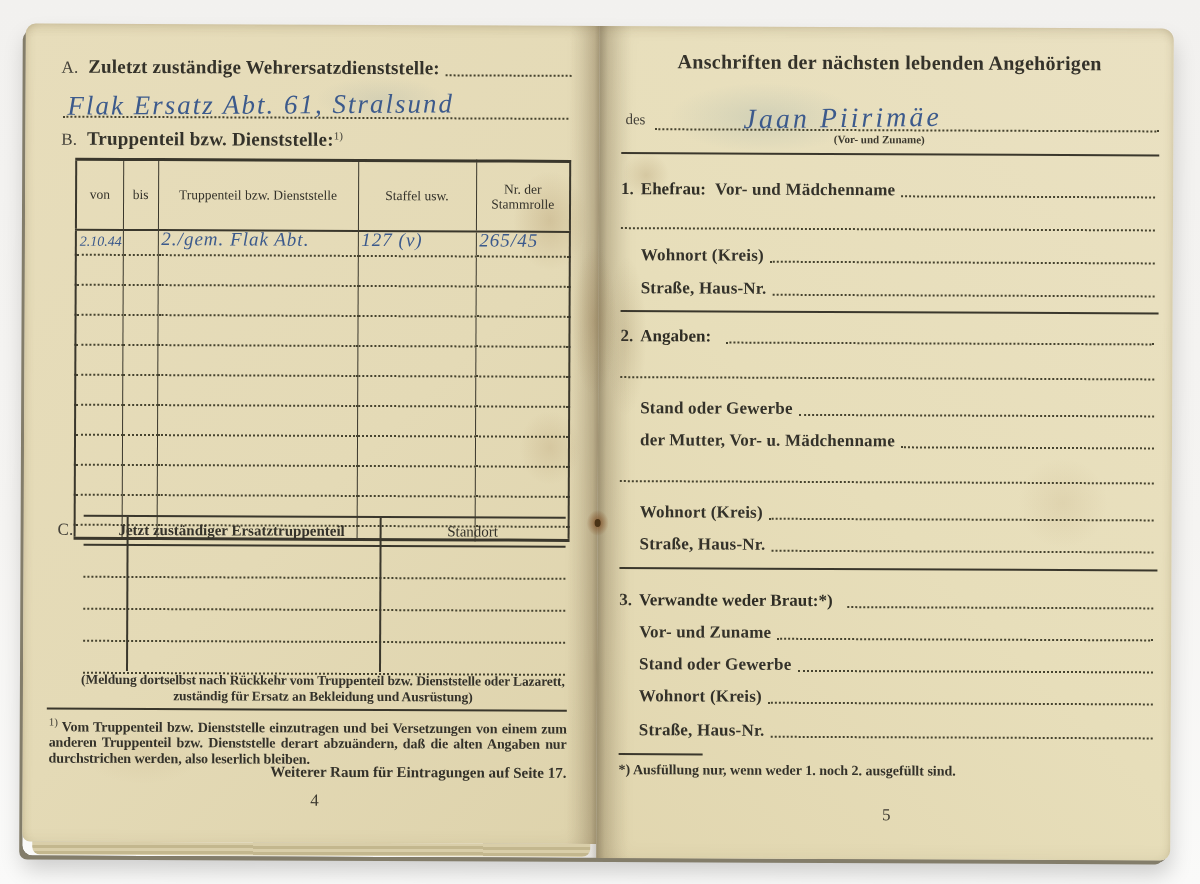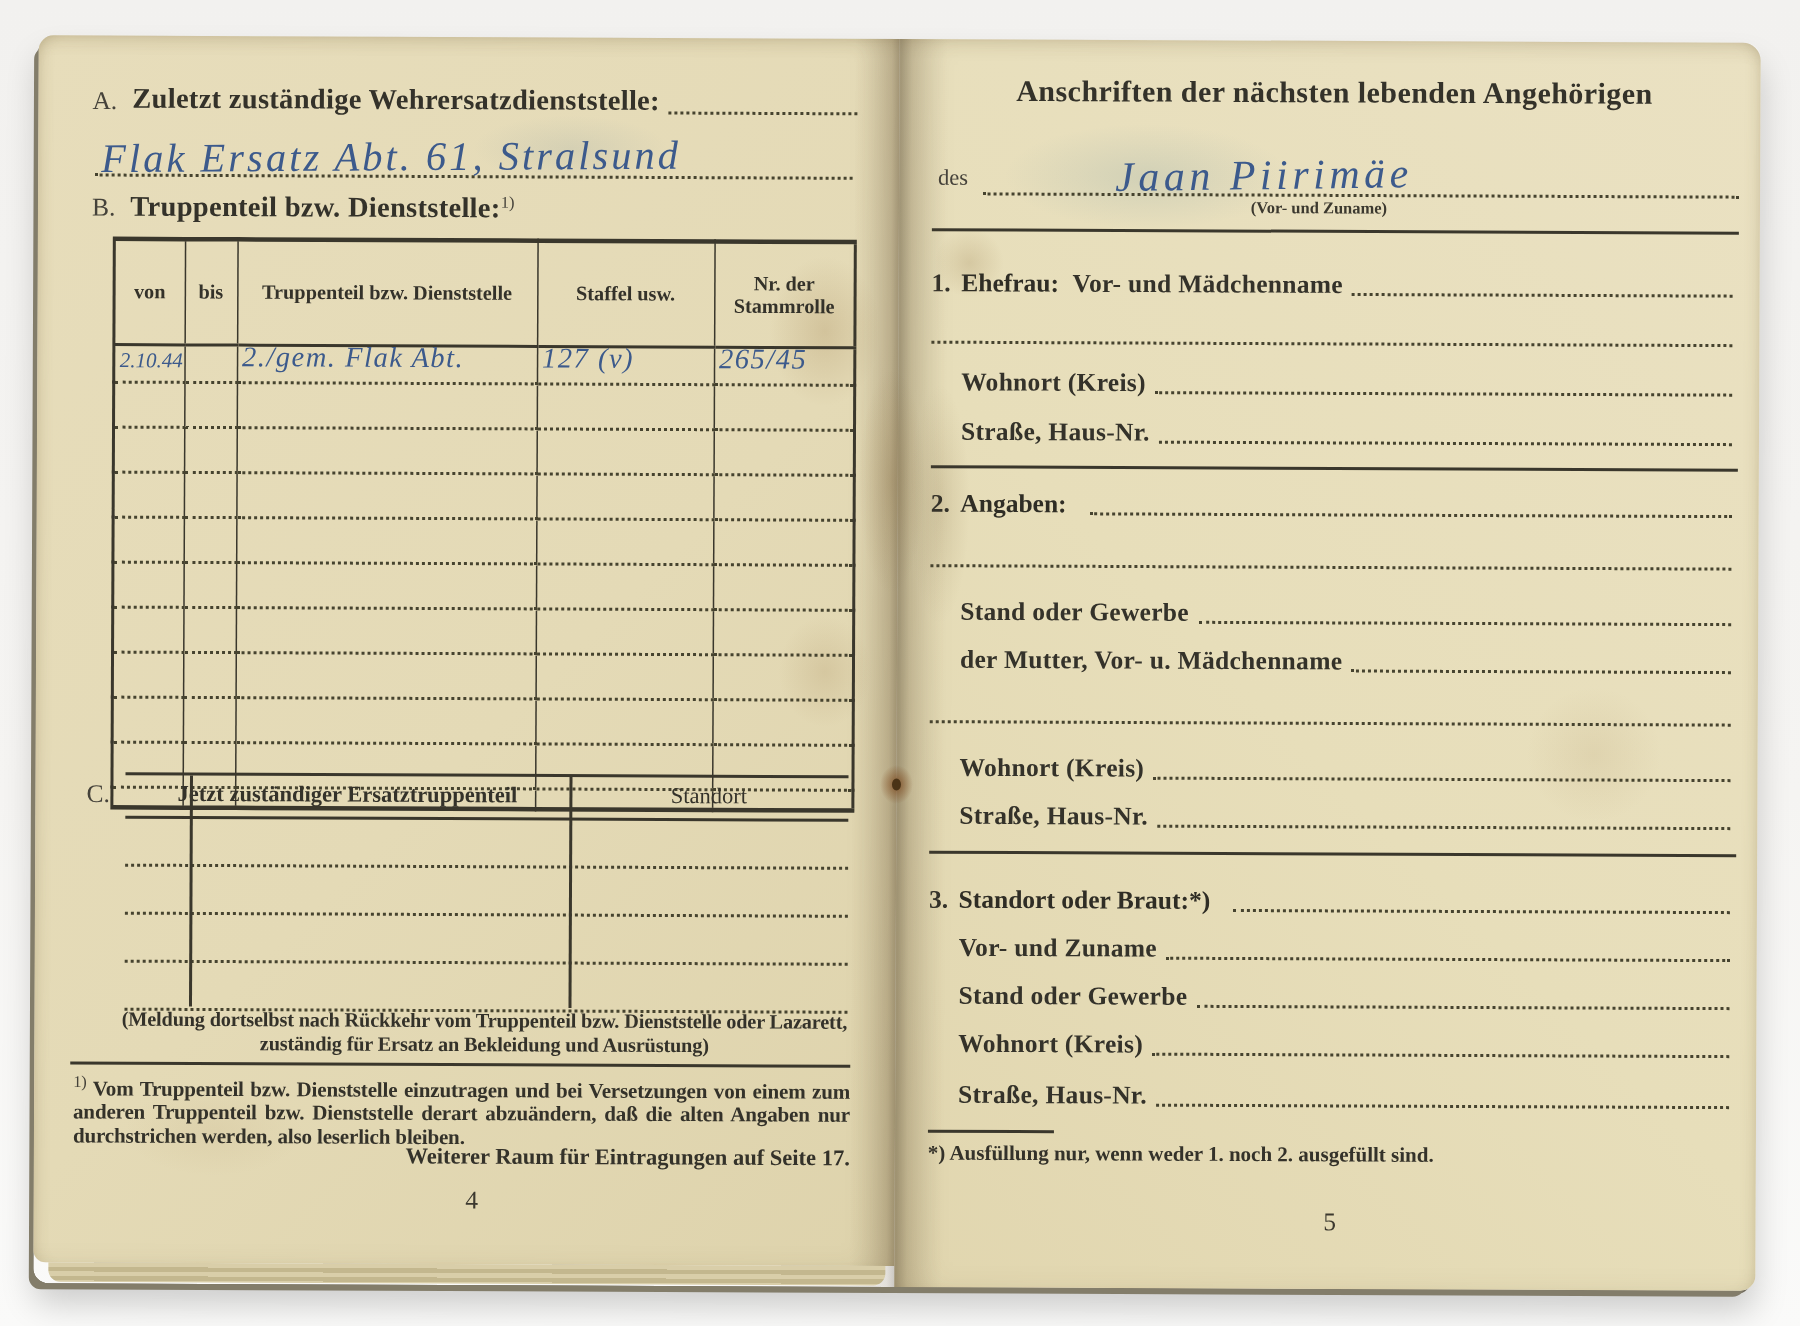--- a/index.html
+++ b/index.html
@@ -31,21 +31,21 @@
   .rule{position:absolute;height:2px;background:#3a372c;}
   .row{position:absolute;left:22px;right:16px;display:flex;align-items:flex-end;white-space:nowrap;}
   .row .num{font-weight:700;color:#34322a;font-size:17px;margin-right:7px;}
   .row .kw{font-weight:700;color:#2f2d25;font-size:17px;margin-right:9px;}
   .row .lbl{font-weight:700;color:#34322a;font-size:17px;letter-spacing:.2px;}
   .row.indent{padding-left:20px;}
   
   table.btable{position:absolute;left:50px;top:134px;width:494px;border-collapse:collapse;
     border:2px solid #3a372c;border-top-width:3px;border-bottom-width:3px;table-layout:fixed;}
   table.btable th{border:1.5px solid #3a372c;border-bottom:2px solid #3a372c;
-    font-size:13.5px;font-weight:700;color:#34322a;padding:18px 1px;height:32px;line-height:1.12;}
+    font-size:13.5px;font-weight:400;color:#34322a;padding:18px 1px;height:32px;line-height:1.12;}
   table.btable td{border-left:1.5px solid #3a372c;border-right:1.5px solid #3a372c;
     border-bottom:2px dotted #46432f;height:28px;padding:0 3px;overflow:visible;}
   table.btable tr.entry td{height:23px;}
   table.btable tr.pad td{height:11px;border-bottom:none;}
   .hw-date{font-size:14px;white-space:nowrap;position:relative;top:-2px;}
   .hw-unit{font-size:19px;white-space:nowrap;position:relative;top:-4px;letter-spacing:1px;}
   
   .ctable{position:absolute;left:60px;top:491px;width:482px;height:154px;border-top:2.5px solid #3a372c;}
   .c-head{display:flex;border-bottom:2px solid #3a372c;height:27px;align-items:center;}
   .c-col1{width:296px;text-align:center;font-weight:700;font-size:15px;color:#34322a;}
@@ -270,21 +270,21 @@
         <span class="dots"></span>
     </div>
     <div class="row indent" style="top:508px;">
       <span class="lbl">Straße, Haus-Nr.</span>
         <span class="dots"></span>
     </div>
     <div class="rule" style="left:22px;top:541px;width:538px;"></div>
 
     <div class="row" style="top:564px;">
       <span class="num">3.</span>
-        <span class="kw">Standort oder Braut:*)</span>
+        <span class="kw">Verwandte weder Braut:*)</span>
       <span class="dots"></span>
     </div>
     <div class="row indent" style="top:596px;">
       <span class="lbl">Vor- und Zuname</span>
         <span class="dots"></span>
     </div>
     <div class="row indent" style="top:628px;">
       <span class="lbl">Stand oder Gewerbe</span>
         <span class="dots"></span>
     </div>

